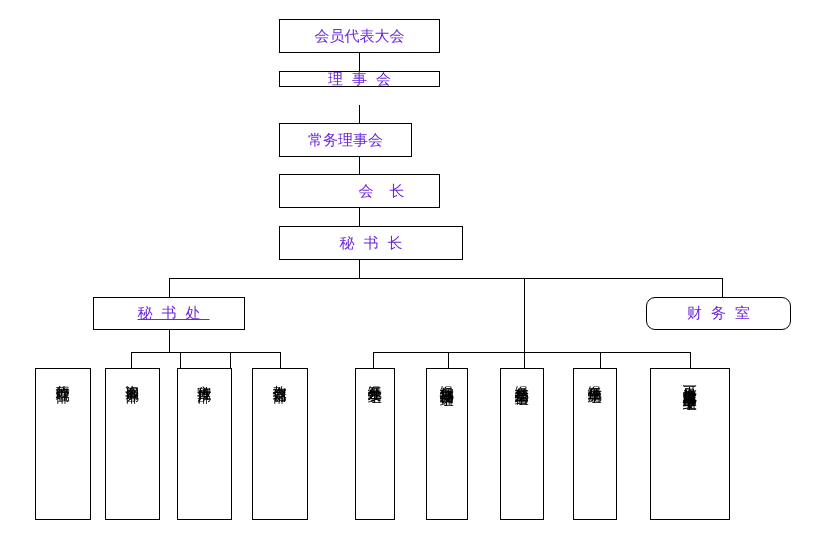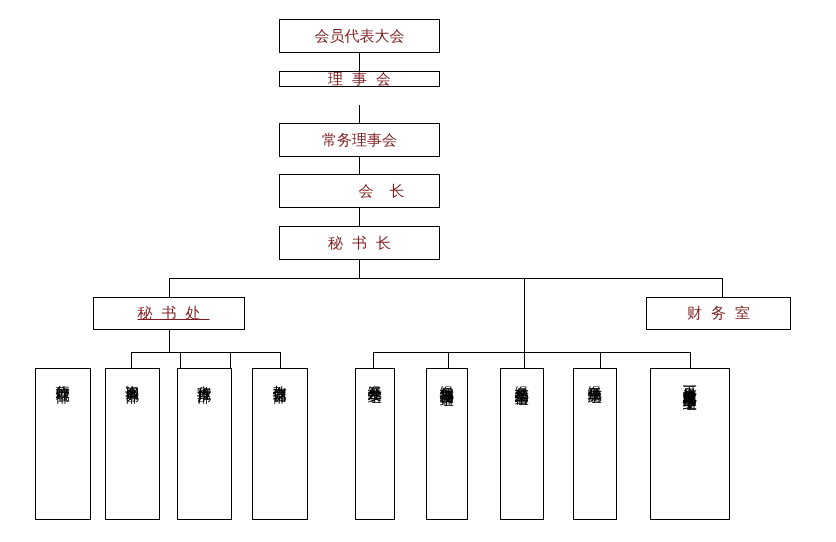--- a/index.html
+++ b/index.html
@@ -26,21 +26,21 @@
     border: 1px solid #000000;
     background: #ffffff;
   }
   
   .hbox {
     display: flex;
     align-items: center;
     justify-content: center;
     font-size: 15px;
     line-height: 1;
-    color: #7f1d1d;
+    color: #6d28d9;
     white-space: nowrap;
   }
   .sp1 { letter-spacing: 0px; }
   .sp2 { letter-spacing: 9px; text-indent: 9px; }
   .sp3 { letter-spacing: 16px; text-indent: 16px; padding-left: 44px; }
 
   
   .vbox {
     padding-top: 5px;
     overflow: hidden;
@@ -76,46 +76,46 @@
   <div class="box hbox sp1" style="left:279px; top:19px; width:161px; height:34px;">
     <span>会员代表大会</span>
   </div>
   <div class="ln vln" style="left:359px; top:53px; height:18px;"></div>
 
   <div class="box hbox sp2" style="left:279px; top:71px; width:161px; height:16px;">
     <span>理事会</span>
   </div>
   <div class="ln vln" style="left:359px; top:105px; height:18px;"></div>
 
-  <div class="box hbox sp1" style="left:279px; top:123px; width:161px; height:34px;">
+  <div class="box hbox sp1" style="left:279px; top:123px; width:133px; height:34px;">
     <span>常务理事会</span>
   </div>
   <div class="ln vln" style="left:359px; top:157px; height:17px;"></div>
 
   <div class="box hbox sp3" style="left:279px; top:174px; width:161px; height:34px;">
     <span>会长</span>
   </div>
   <div class="ln vln" style="left:359px; top:208px; height:18px;"></div>
 
-  <div class="box hbox sp2" style="left:279px; top:226px; width:161px; height:34px;">
+  <div class="box hbox sp2" style="left:279px; top:226px; width:184px; height:34px;">
     <span>秘书长</span>
   </div>
 
   <div class="ln vln" style="left:359px; top:260px; height:18px;"></div>
 
   <div class="ln hln" style="left:169px; top:278px; width:553px;"></div>
 
   <div class="ln vln" style="left:169px; top:278px; height:19px;"></div>
   <div class="ln vln" style="left:524px; top:278px; height:74px;"></div>
   <div class="ln vln" style="left:722px; top:278px; height:19px;"></div>
 
   <div class="box hbox sp2" style="left:93px; top:297px; width:152px; height:33px;text-decoration:underline;">
     <span>秘书处</span>
   </div>
-  <div class="box hbox sp2" style="left:646px; top:297px; width:145px; height:33px;">
+  <div class="box hbox sp2" style="left:646px; top:297px; width:145px; height:33px;border-radius:9px;">
     <span>财务室</span>
   </div>
 
   <div class="ln vln" style="left:169px; top:330px; height:22px;"></div>
 
   <div class="ln hln" style="left:131px; top:352px; width:149px;"></div>
   <div class="ln vln" style="left:131px; top:352px; height:16px;"></div>
   <div class="ln vln" style="left:180px; top:352px; height:16px;"></div>
   <div class="ln vln" style="left:230px; top:352px; height:16px;"></div>
   <div class="ln vln" style="left:280px; top:352px; height:16px;"></div>

